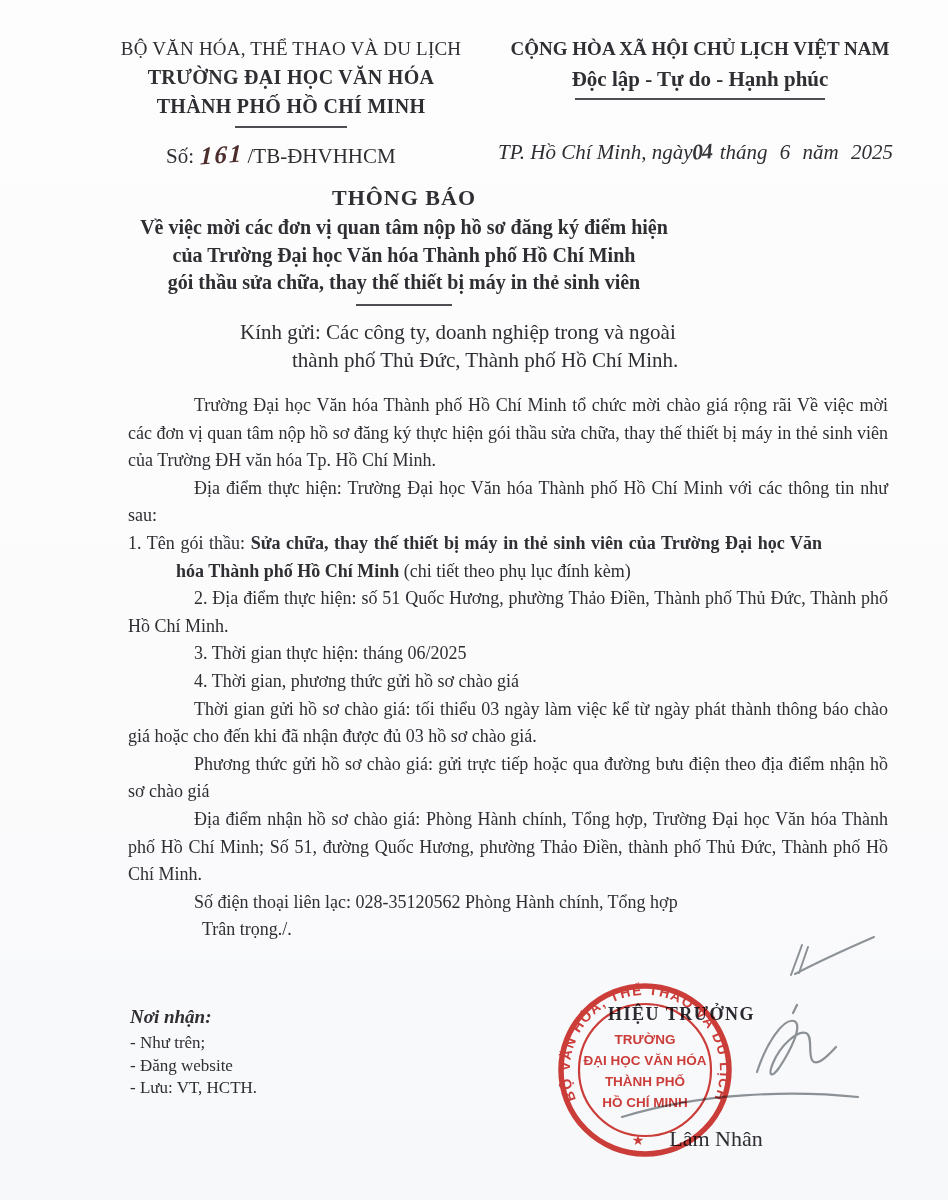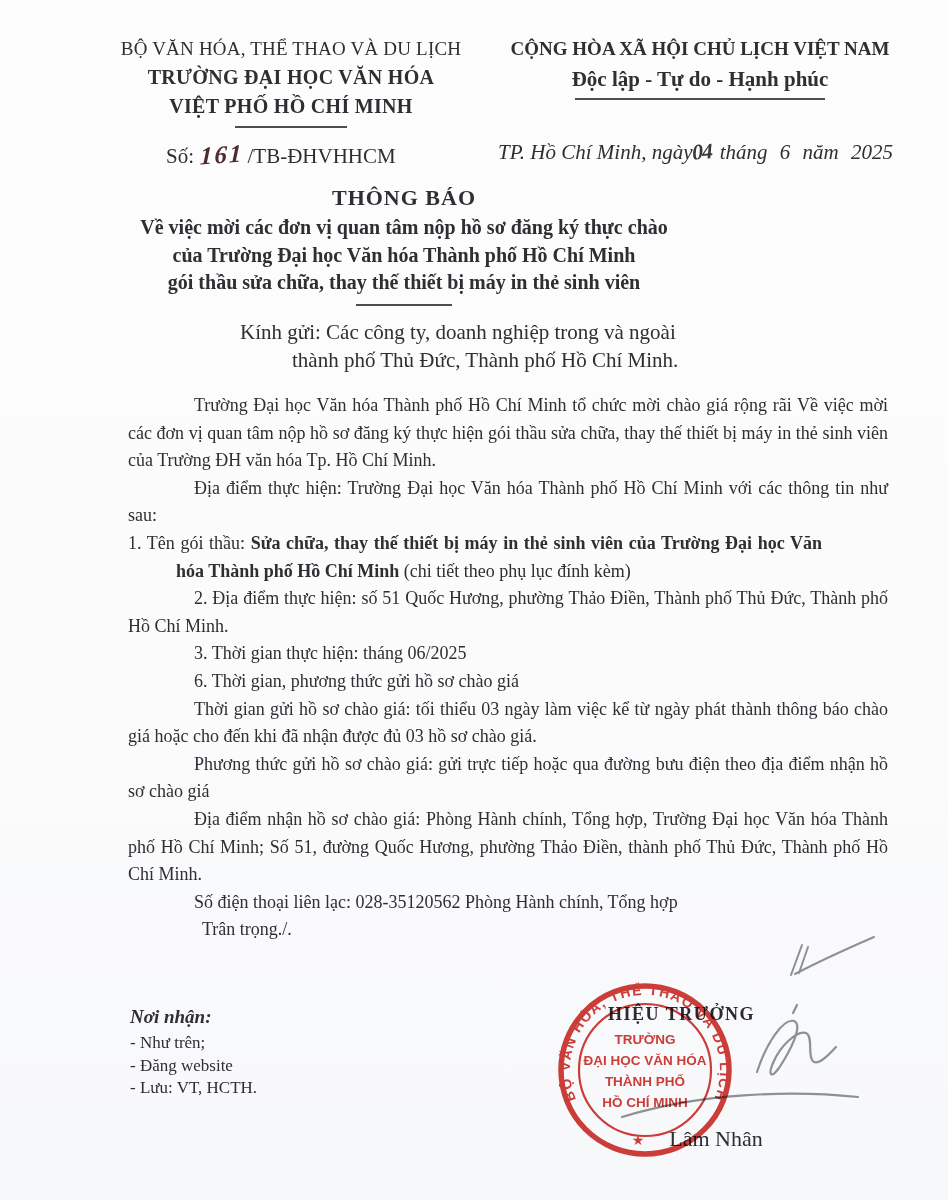--- a/index.html
+++ b/index.html
@@ -60,59 +60,59 @@
   .ink-overlay{position:absolute;top:0;left:0;width:948px;height:1200px;mix-blend-mode:multiply;pointer-events:none;}
 </style>
 </head>
 <body>
 
 <div class="page">
 
   <div class="hdr-left">
     <div class="l1">BỘ VĂN HÓA, THỂ THAO VÀ DU LỊCH</div>
     <div class="l2">TRƯỜNG ĐẠI HỌC VĂN HÓA</div>
-    <div class="l3">VIỆT PHỐ HỒ CHÍ MINH</div>
+    <div class="l3">THÀNH PHỐ HỒ CHÍ MINH</div>
     <div class="rule left-rule"></div>
   </div>
 
   <div class="hdr-right">
     <div class="l1">CỘNG HÒA XÃ HỘI CHỦ LỊCH VIỆT NAM</div>
     <div class="l2">Độc lập - Tự do - Hạnh phúc</div>
     <div class="rule right-rule"></div>
   </div>
 
   <div class="doc-number">
     <span>Số:</span><span class="hw-number">161</span><span>/TB-ĐHVHHCM</span>
   </div>
 
   <div class="dateline">
     <span>TP. Hồ Chí Minh, ngày</span><span class="hw-day">04</span>
     <span class="rest">tháng 6 năm 2025</span>
   </div>
 
   <div class="title-block">
     <h1>THÔNG BÁO</h1>
-    <div class="sub">Về việc mời các đơn vị quan tâm nộp hồ sơ đăng ký thực chào</div>
+    <div class="sub">Về việc mời các đơn vị quan tâm nộp hồ sơ đăng ký điểm hiện</div>
     <div class="sub">của Trường Đại học Văn hóa Thành phố Hồ Chí Minh</div>
     <div class="sub">gói thầu sửa chữa, thay thế thiết bị máy in thẻ sinh viên</div>
     <div class="rule title-rule"></div>
   </div>
 
   <div class="salutation">
     <div>Kính gửi: Các công ty, doanh nghiệp trong và ngoài</div>
     <div class="s2">thành phố Thủ Đức, Thành phố Hồ Chí Minh.</div>
   </div>
 
   <div class="body-text">
     <p class="p-ind">Trường Đại học Văn hóa Thành phố Hồ Chí Minh tổ chức mời chào giá rộng rãi Về việc mời các đơn vị quan tâm nộp hồ sơ đăng ký thực hiện gói thầu sửa chữa, thay thế thiết bị máy in thẻ sinh viên của Trường ĐH văn hóa Tp. Hồ Chí Minh.</p>
     <p class="p-ind">Địa điểm thực hiện: Trường Đại học Văn hóa Thành phố Hồ Chí Minh với các thông tin như sau:</p>
     <p class="hang1"><span>1. Tên gói thầu: </span><b>Sửa chữa, thay thế thiết bị máy in thẻ sinh viên của Trường Đại học Văn hóa Thành phố Hồ Chí Minh</b><span> (chi tiết theo phụ lục đính kèm)</span></p>
     <p class="p-ind">2. Địa điểm thực hiện: số 51 Quốc Hương, phường Thảo Điền, Thành phố Thủ Đức, Thành phố Hồ Chí Minh.</p>
     <p class="p-ind">3. Thời gian thực hiện: tháng 06/2025</p>
-    <p class="p-ind">6. Thời gian, phương thức gửi hồ sơ chào giá</p>
+    <p class="p-ind">4. Thời gian, phương thức gửi hồ sơ chào giá</p>
     <p class="p-ind">Thời gian gửi hồ sơ chào giá: tối thiểu 03 ngày làm việc kể từ ngày phát thành thông báo chào giá hoặc cho đến khi đã nhận được đủ 03 hồ sơ chào giá.</p>
     <p class="p-ind">Phương thức gửi hồ sơ chào giá: gửi trực tiếp hoặc qua đường bưu điện theo địa điểm nhận hồ sơ chào giá</p>
     <p class="p-ind">Địa điểm nhận hồ sơ chào giá: Phòng Hành chính, Tổng hợp, Trường Đại học Văn hóa Thành phố Hồ Chí Minh; Số 51, đường Quốc Hương, phường Thảo Điền, thành phố Thủ Đức, Thành phố Hồ Chí Minh.</p>
     <p class="p-ind">Số điện thoại liên lạc: 028-35120562 Phòng Hành chính, Tổng hợp</p>
     <p class="closing">Trân trọng./.</p>
   </div>
 
   <div class="recipients">
     <div class="label">Nơi nhận:</div>
     <div class="item">- Như trên;</div>

